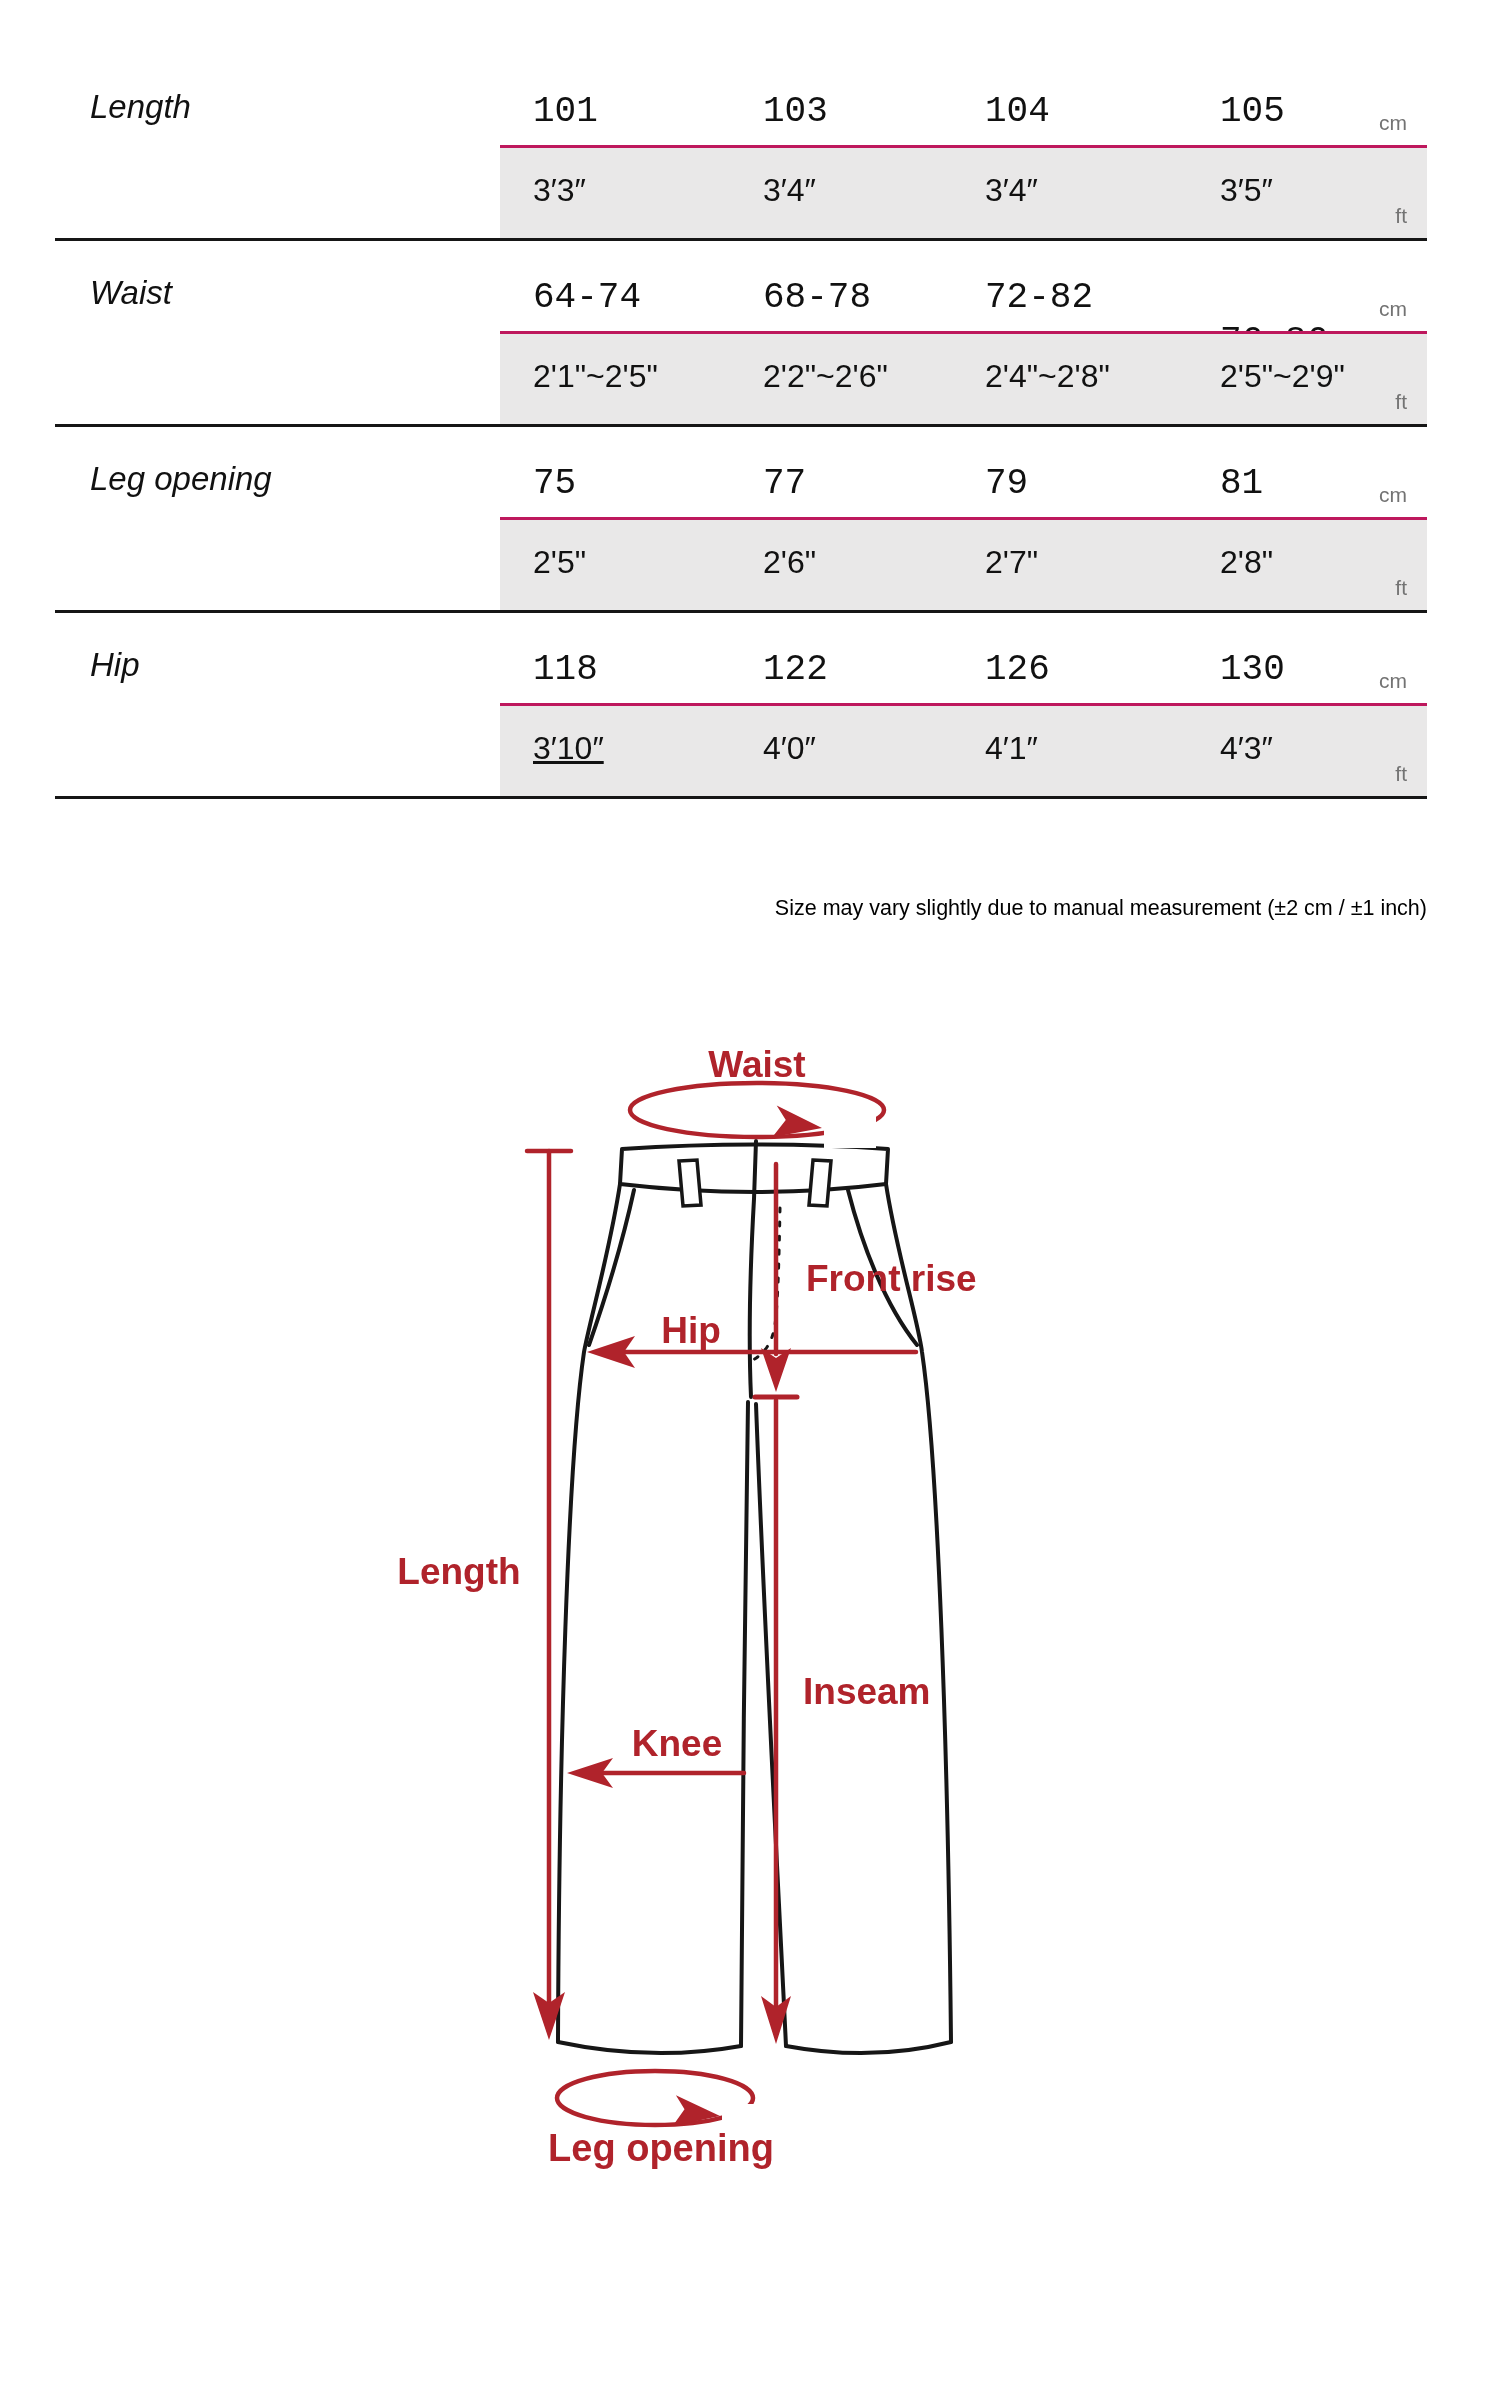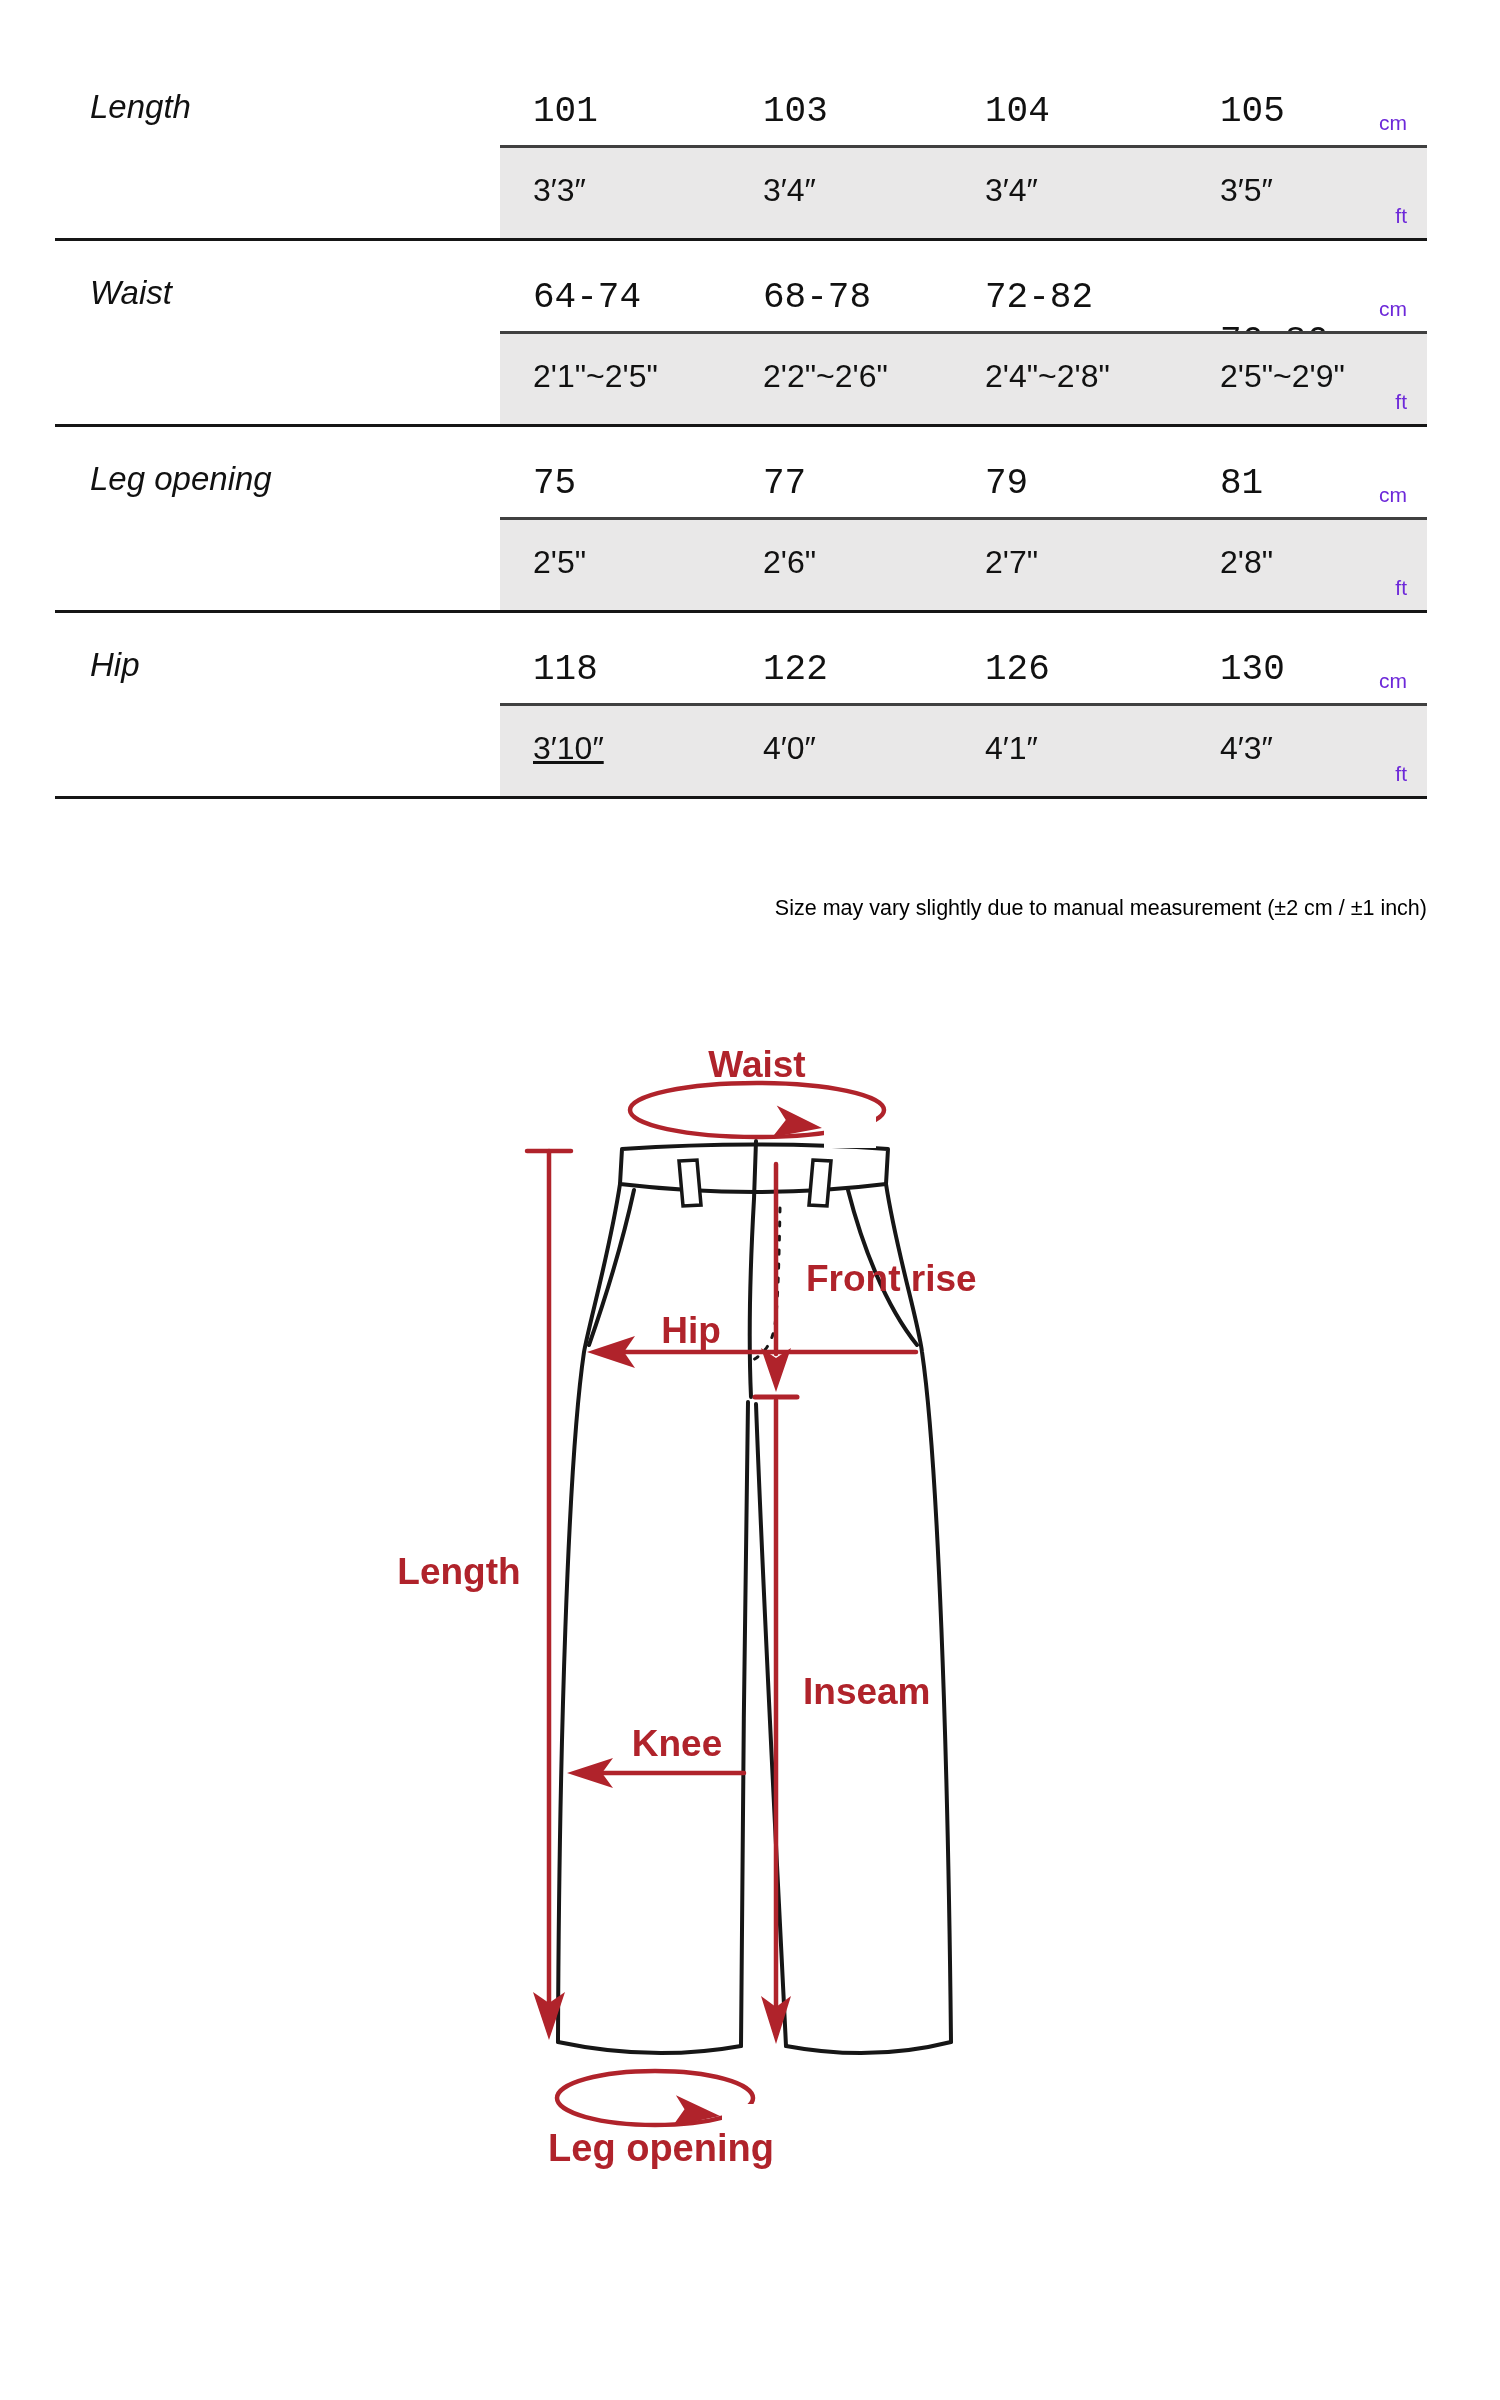--- a/index.html
+++ b/index.html
@@ -5,23 +5,23 @@
   html,body{margin:0;padding:0;background:#ffffff;}
   body{width:1500px;height:2400px;position:relative;font-family:"Liberation Sans","DejaVu Sans",sans-serif;color:#111;}
   
   .t-wrap{position:absolute;left:55px;top:55px;width:1372px;}
   .t-header{position:relative;height:100px;border-bottom:3px solid #161616;}
   .t-header .col{position:absolute;top:0;height:100px;line-height:100px;font-size:36px;font-weight:bold;}
   .t-group{position:relative;border-bottom:3px solid #161616;}
   .row-cm{position:relative;height:90px;background:#fff;}
   .row-cm .rlabel{position:absolute;left:35px;top:33px;font-size:33px;font-style:italic;}
   .row-cm .val{position:absolute;top:36px;font-size:36px;font-family:Liberation Mono, monospace;}
-  .row-ft{position:relative;height:90px;margin-left:445px;background:#e9e8e8;border-top:3px solid #404040;}
+  .row-ft{position:relative;height:90px;margin-left:445px;background:#e9e8e8;border-top:3px solid #be185d;}
   .row-ft .val{position:absolute;top:24px;font-size:32px;}
-  .unit{position:absolute;right:20px;bottom:10px;font-size:21px;color:#6d28d9;}
+  .unit{position:absolute;right:20px;bottom:10px;font-size:21px;color:#737373;}
   .t-footnote{position:absolute;left:55px;top:896px;width:1372px;text-align:right;font-size:21.5px;color:#000000;}
   
   .diagram{position:absolute;left:0;top:0;width:1500px;height:2400px;}
   .red-label{font-family:"Liberation Sans","DejaVu Sans",sans-serif;font-weight:bold;}
 </style>
 </head>
 <body>
 
 <div class="t-wrap">
   <div id="t-groups">

